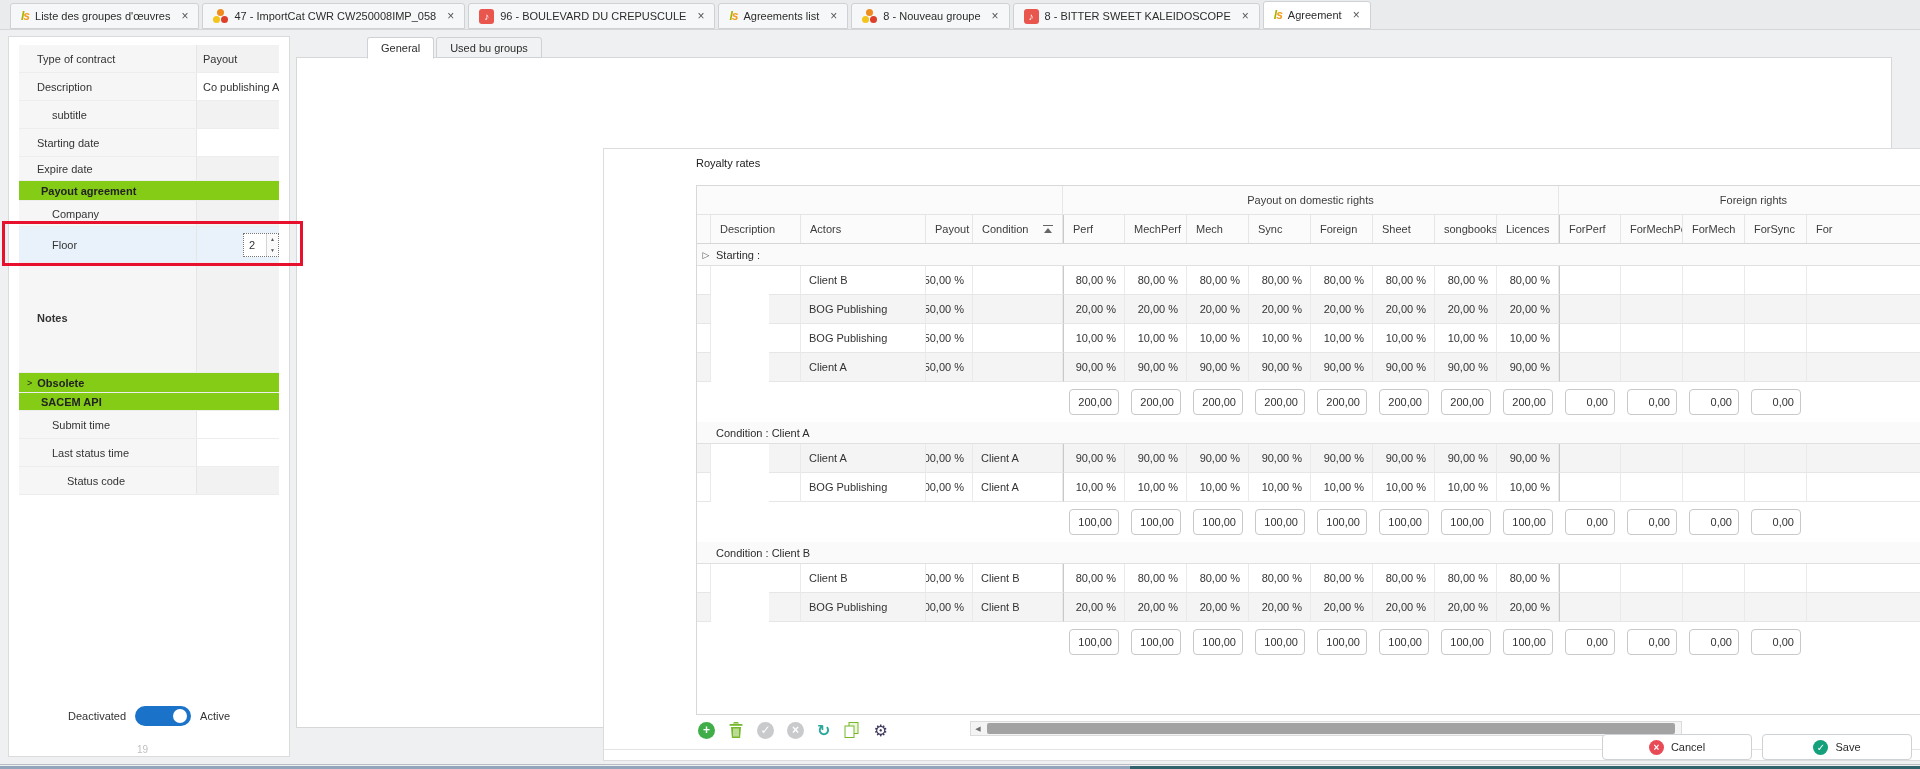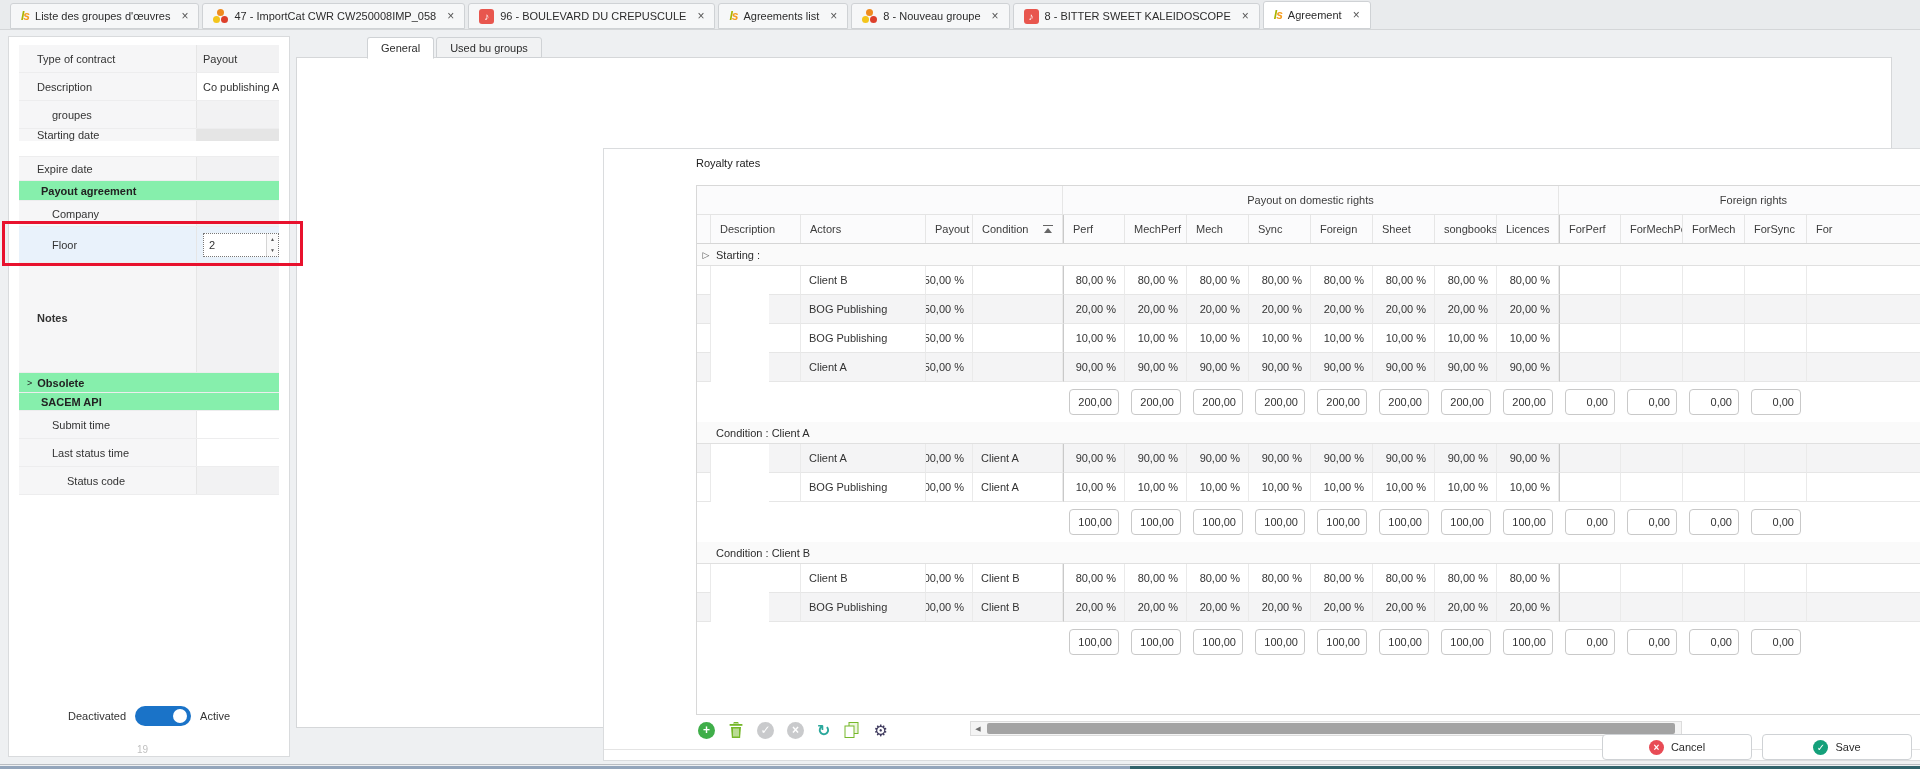--- a/index.html
+++ b/index.html
@@ -21,21 +21,21 @@
 .tabicon-dots .d3{left:8px;top:7px;background:#dd3f2b}
 
 
 .left-card{position:absolute;left:8px;top:36px;width:282px;height:721px;background:#fff;border:1px solid #d9dbdd}
 .prop-grid{position:absolute;left:10px;top:8px;right:10px}
 .prow{display:flex;border-bottom:1px solid #ededee;align-items:stretch;background:#e5e5e5}
 .prow .lbl{width:178px;background:#f6f6f7;display:flex;align-items:center;border-right:1px solid #e6e6e6;overflow:hidden;white-space:nowrap}
 .prow .val{flex:1;display:flex;align-items:center;padding-left:6px;overflow:hidden;white-space:nowrap;background:#fff}
 .prow.shade .val{background:#f2f2f3}
 .prow.hl,.prow.hl .lbl,.prow.hl .val{background:#e9f2fb}
-.psec{font-weight:bold;display:flex;align-items:center;gap:5px;border-bottom:1px solid #ededee;background:#86efac;color:#222}
+.psec{font-weight:bold;display:flex;align-items:center;gap:5px;border-bottom:1px solid #ededee;background:#84cc16;color:#222}
 .spinbox{position:relative;width:103px;height:24px;border:1px dotted #777;background:#fff;display:flex;align-items:center;padding-left:5px;font-size:11px}
 .spin-arrows{position:absolute;right:0;top:0;bottom:0;width:12px;border-left:1px solid #d5d5d5;display:flex;flex-direction:column;background:#fafafa}
 .spin-arrows span{flex:1;display:flex;align-items:center;justify-content:center;font-size:5px;color:#555;cursor:pointer}
 .toggle-row{position:absolute;left:0;right:0;top:669px;display:flex;align-items:center;justify-content:center;gap:9px}
 .toggle{width:56px;height:20px;border-radius:10px;background:#1a73c8;position:relative;cursor:pointer}
 .toggle .knob{position:absolute;right:4px;top:3px;width:14px;height:14px;border-radius:50%;background:#fff}
 .footnote{position:absolute;left:128px;top:707px;color:#c0c0c0;font-size:10px}
 .annotation-box{position:absolute;left:2px;top:221px;width:301px;height:45px;border:3px solid #e8112d;z-index:40;pointer-events:none}
 
 
@@ -155,27 +155,27 @@
         <div class="prow" style="height: 28px;">
           <div class="lbl" style="padding-left: 18px;">
             <span>Description</span>
           </div>
           <div class="val">
             <span>Co publishing A&amp;B (copy)</span>
           </div>
         </div>
         <div class="prow shade" style="height: 28px;">
           <div class="lbl" style="padding-left: 33px;">
-            <span>groupes</span>
+            <span>subtitle</span>
           </div>
           <div class="val">
             <span></span>
           </div>
         </div>
-        <div class="prow" style="height: 28px; flex-direction: column;">
+        <div class="prow" style="height: 28px;">
           <div class="lbl" style="padding-left: 18px;">
             <span>Starting date</span>
           </div>
           <div class="val">
             <span></span>
           </div>
         </div>
         <div class="prow shade" style="height: 24px;">
           <div class="lbl" style="padding-left: 18px; align-items: center;">
             <span>Expire date</span>
@@ -188,21 +188,21 @@
           <span>Payout agreement</span>
         </div>
         <div class="prow shade" style="height: 26px;">
           <div class="lbl" style="padding-left: 33px;">
             <span>Company</span>
           </div>
           <div class="val">
             <span></span>
           </div>
         </div>
-        <div class="prow hl" style="height: 36px;">
+        <div class="prow hl" style="height: 36px; gap: 40px;">
           <div class="lbl" style="padding-left: 33px;">
             <span>Floor</span>
           </div>
           <div class="val">
             <div class="spinbox">
               <span>2</span>
               <div class="spin-arrows">
                 <span>▲</span>
                 <span>▼</span>
               </div>

